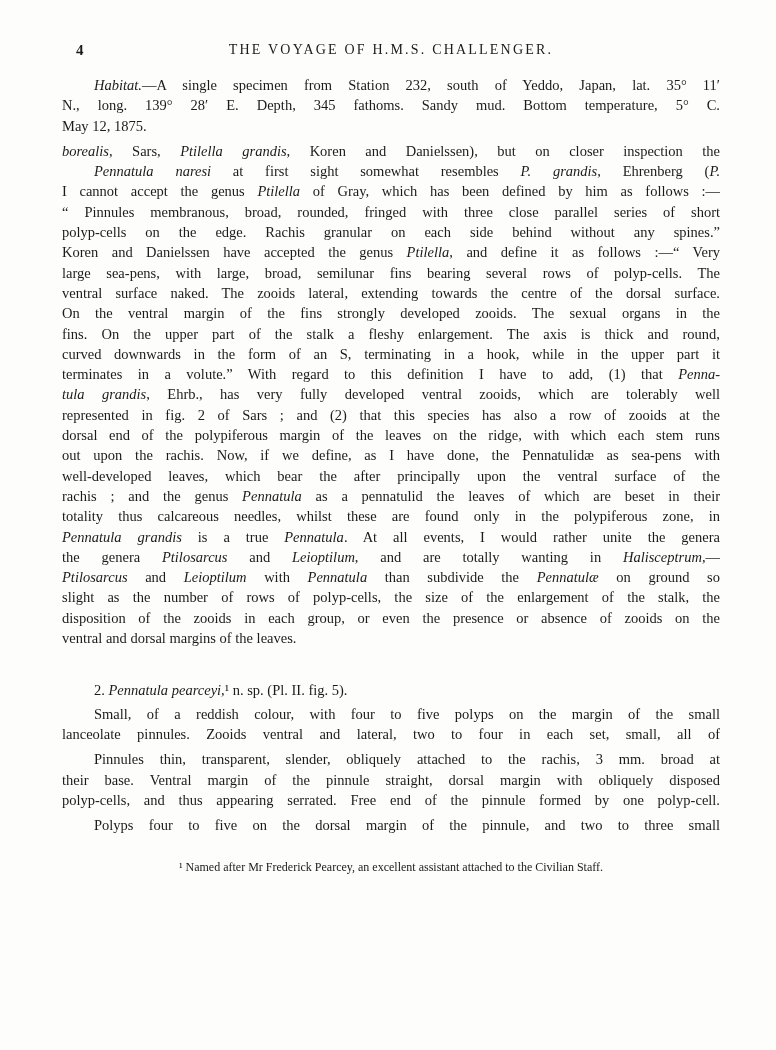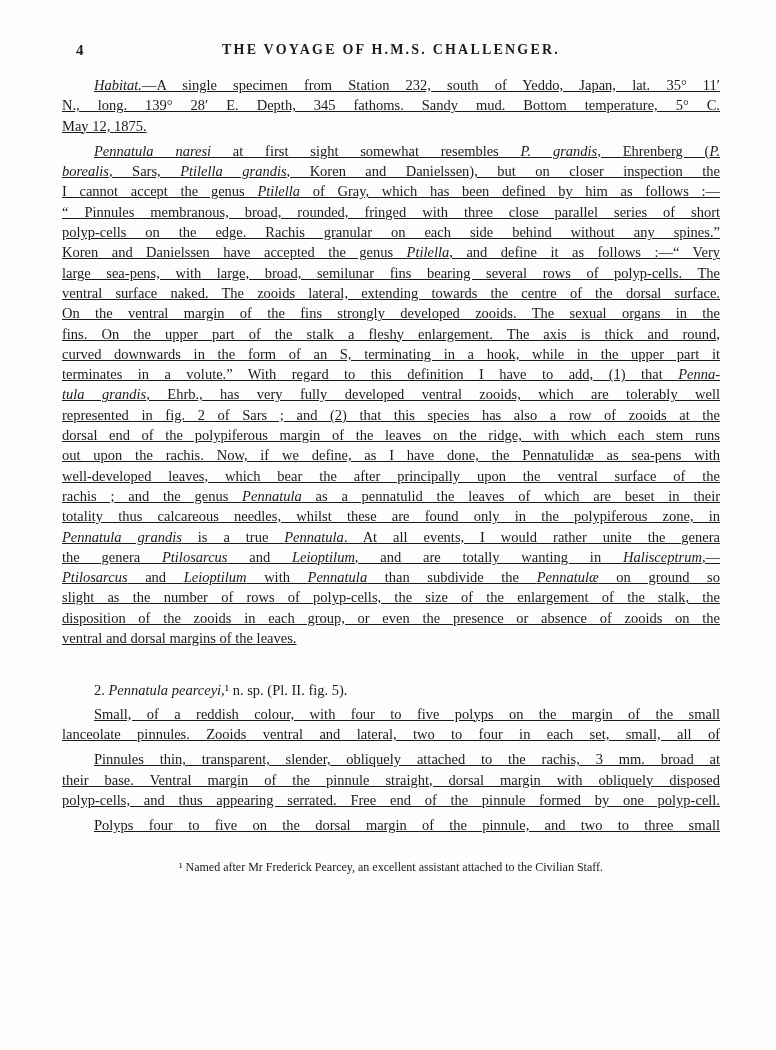--- a/index.html
+++ b/index.html
@@ -23,32 +23,32 @@
     font-size: 15px;
     font-weight: bold;
   }
   .running-title {
     position: absolute;
     top: 42px;
     left: 62px;
     width: 658px;
     text-align: center;
     font-size: 14px;
-    font-weight: bold;
+    font-weight: normal;
     letter-spacing: 2.2px;
     white-space: nowrap;
   }
   .text-column {
     position: absolute;
     top: 75px;
     left: 62px;
     width: 658px;
     font-size: 14.5px;
   }
-  .para { margin: 0 0 5px 0; text-decoration: underline; }
+  .para { margin: 0 0 5px 0; }
   .tline {
     line-height: 20.3px;
     height: 20.3px;
     overflow: hidden;
     text-align: justify;
     text-align-last: justify;
   }
   .tline.first { text-indent: 32px; }
   .tline.last { text-align-last: left; }
   .species-heading {
@@ -74,22 +74,22 @@
 <div class="book-page">
   <div class="page-number">4</div>
   <div class="running-title">THE VOYAGE OF H.M.S. CHALLENGER.</div>
   <div class="text-column">
       <div class="para">
         <div class="tline first"><i>Habitat.</i>—A single specimen from Station 232, south of Yeddo, Japan, lat. 35° 11′</div>
         <div class="tline">N., long. 139° 28′ E.  Depth, 345 fathoms.  Sandy mud.  Bottom temperature, 5° C.</div>
         <div class="tline last">May 12, 1875.</div>
       </div>
       <div class="para">
+        <div class="tline"><i>borealis</i>, Sars, <i>Ptilella grandis</i>, Koren and Danielssen), but on closer inspection the</div>
         <div class="tline first"><i>Pennatula naresi</i> at first sight somewhat resembles <i>P. grandis</i>, Ehrenberg (<i>P.</i></div>
-        <div class="tline"><i>borealis</i>, Sars, <i>Ptilella grandis</i>, Koren and Danielssen), but on closer inspection the</div>
         <div class="tline">I cannot accept the genus <i>Ptilella</i> of Gray, which has been defined by him as follows :—</div>
         <div class="tline">“ Pinnules membranous, broad, rounded, fringed with three close parallel series of short</div>
         <div class="tline">polyp-cells on the edge.  Rachis granular on each side behind without any spines.”</div>
         <div class="tline">Koren and Danielssen have accepted the genus <i>Ptilella</i>, and define it as follows :—“ Very</div>
         <div class="tline">large sea-pens, with large, broad, semilunar fins bearing several rows of polyp-cells.  The</div>
         <div class="tline">ventral surface naked.  The zooids lateral, extending towards the centre of the dorsal surface.</div>
         <div class="tline">On the ventral margin of the fins strongly developed zooids.  The sexual organs in the</div>
         <div class="tline">fins.  On the upper part of the stalk a fleshy enlargement.  The axis is thick and round,</div>
         <div class="tline">curved downwards in the form of an S, terminating in a hook, while in the upper part it</div>
         <div class="tline">terminates in a volute.”  With regard to this definition I have to add, (1) that <i>Penna-</i></div>

